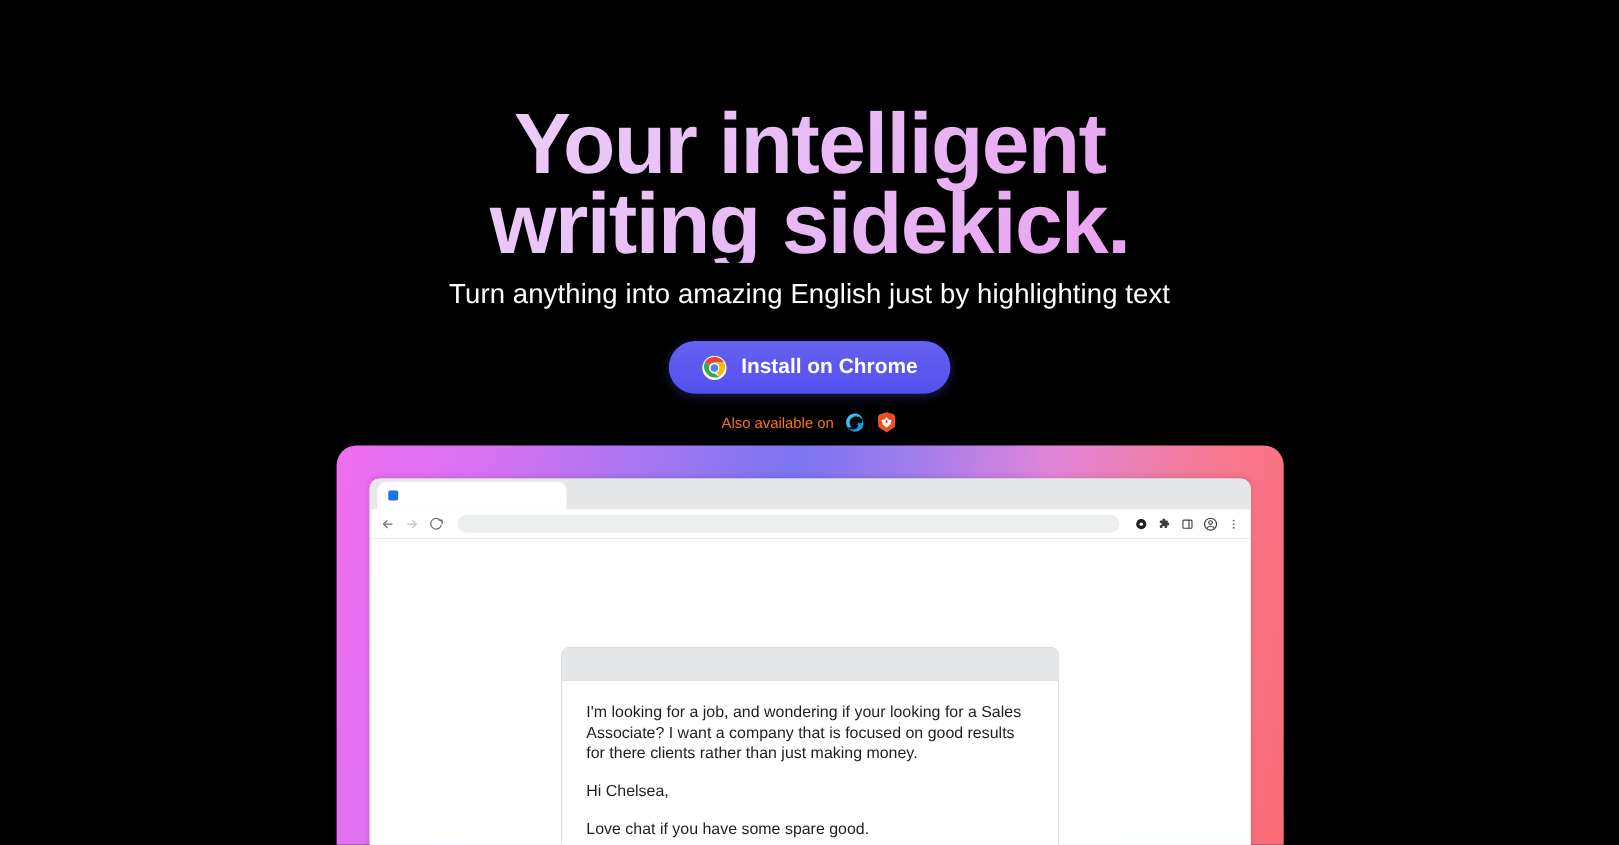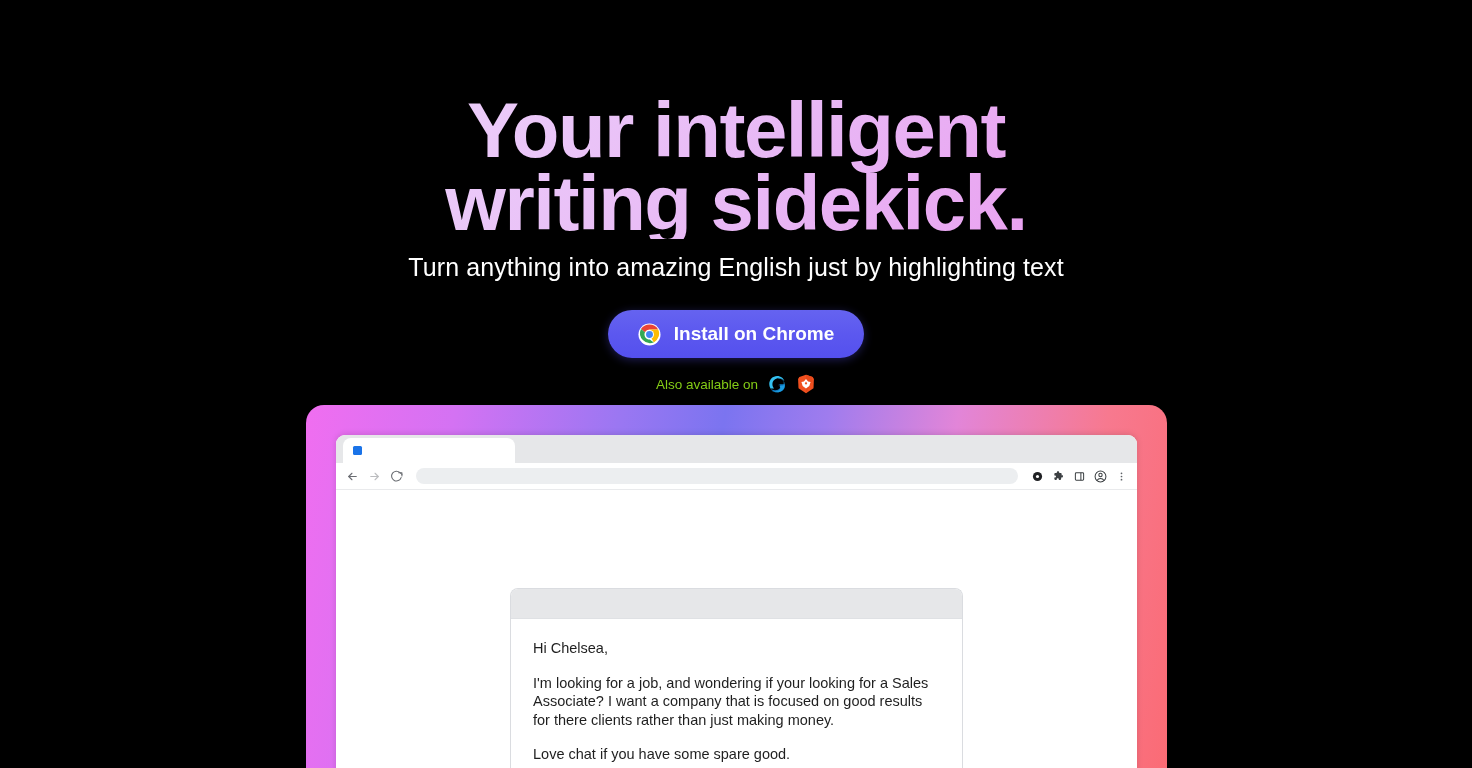--- a/index.html
+++ b/index.html
@@ -56,21 +56,21 @@
     box-shadow:0 2px 10px rgba(85,80,235,0.35);
   }
 
   .also {
     margin-top:16px;
     display:flex;
     align-items:center;
     justify-content:center;
     gap:9px;
   }
-  .also-label { font-size:13.5px; color:#84cc16;text-align:center; }
+  .also-label { font-size:13.5px; color:#f97316;text-align:center; }
 
   .icon-sm { width:20px; height:20px; display:block; }
   .icon-chrome { width:23px; height:23px; display:block; }
 
   
   .device {
     position:absolute;
     left:306px; top:379px;
     width:861px; height:420px;
     border-radius:18px;
@@ -295,22 +295,22 @@
               <circle cx="12" cy="12" r="1.9"></circle>
               <circle cx="12" cy="19" r="1.9"></circle>
             </svg>
         </span>
       </div>
 
       <div class="viewport">
         <div class="email-card">
           <div class="email-head"></div>
           <div class="email-body">
+            <p>I'm looking for a job, and wondering if your looking for a Sales Associate? I want a company that is focused on good results for there clients rather than just making money.</p>
             <p>Hi Chelsea,</p>
-            <p>I'm looking for a job, and wondering if your looking for a Sales Associate? I want a company that is focused on good results for there clients rather than just making money.</p>
             <p>Love chat if you have some spare good.</p>
             <p>William</p>
           </div>
         </div>
       </div>
 
     </div>
   </div>
 
 </div>

